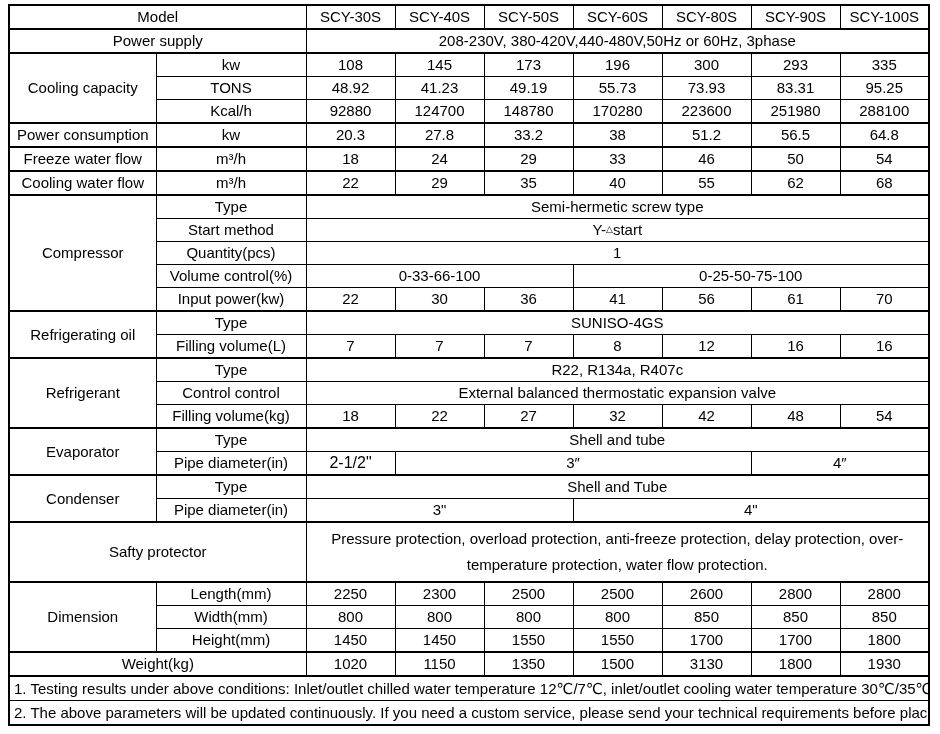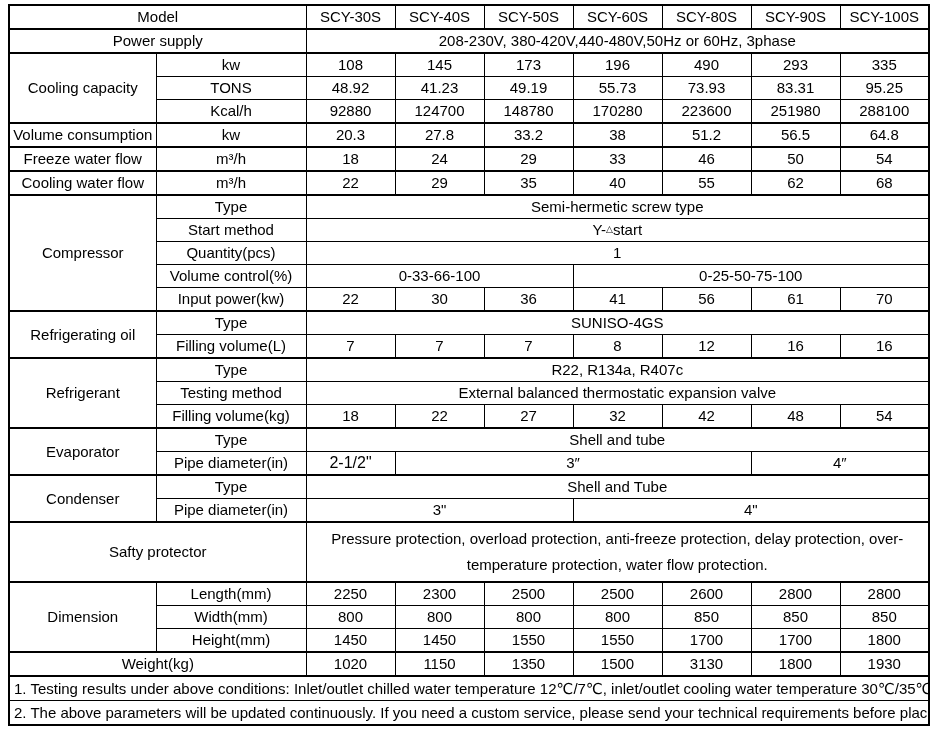--- a/index.html
+++ b/index.html
@@ -93,21 +93,21 @@
         <td colspan="7">208-230V, 380-420V,440-480V,50Hz or 60Hz, 3phase</td>
       </tr>
 
       <tr class="sec">
         <td rowspan="3">Cooling capacity</td>
         <td>kw</td>
         <td>108</td>
         <td>145</td>
         <td>173</td>
         <td>196</td>
-        <td>490</td>
+        <td>300</td>
         <td>293</td>
         <td>335</td>
       </tr>
       <tr class="thin">
         <td>TONS</td>
         <td>48.92</td>
         <td>41.23</td>
         <td>49.19</td>
         <td>55.73</td>
         <td>73.93</td>
@@ -119,21 +119,21 @@
         <td>92880</td>
         <td>124700</td>
         <td>148780</td>
         <td>170280</td>
         <td>223600</td>
         <td>251980</td>
         <td>288100</td>
       </tr>
 
       <tr class="sec">
-        <td>Volume consumption</td>
+        <td>Power consumption</td>
         <td>kw</td>
         <td>20.3</td>
         <td>27.8</td>
         <td>33.2</td>
         <td>38</td>
         <td>51.2</td>
         <td>56.5</td>
         <td>64.8</td>
       </tr>
 
@@ -205,21 +205,21 @@
         <td>16</td>
         <td>16</td>
       </tr>
 
       <tr class="sec">
         <td rowspan="3">Refrigerant</td>
         <td>Type</td>
         <td colspan="7">R22, R134a, R407c</td>
       </tr>
       <tr class="thin">
-        <td>Testing method</td>
+        <td>Control control</td>
         <td colspan="7">External balanced thermostatic expansion valve</td>
       </tr>
       <tr class="thin">
         <td>Filling volume(kg)</td>
         <td>18</td>
         <td>22</td>
         <td>27</td>
         <td>32</td>
         <td>42</td>
         <td>48</td>

